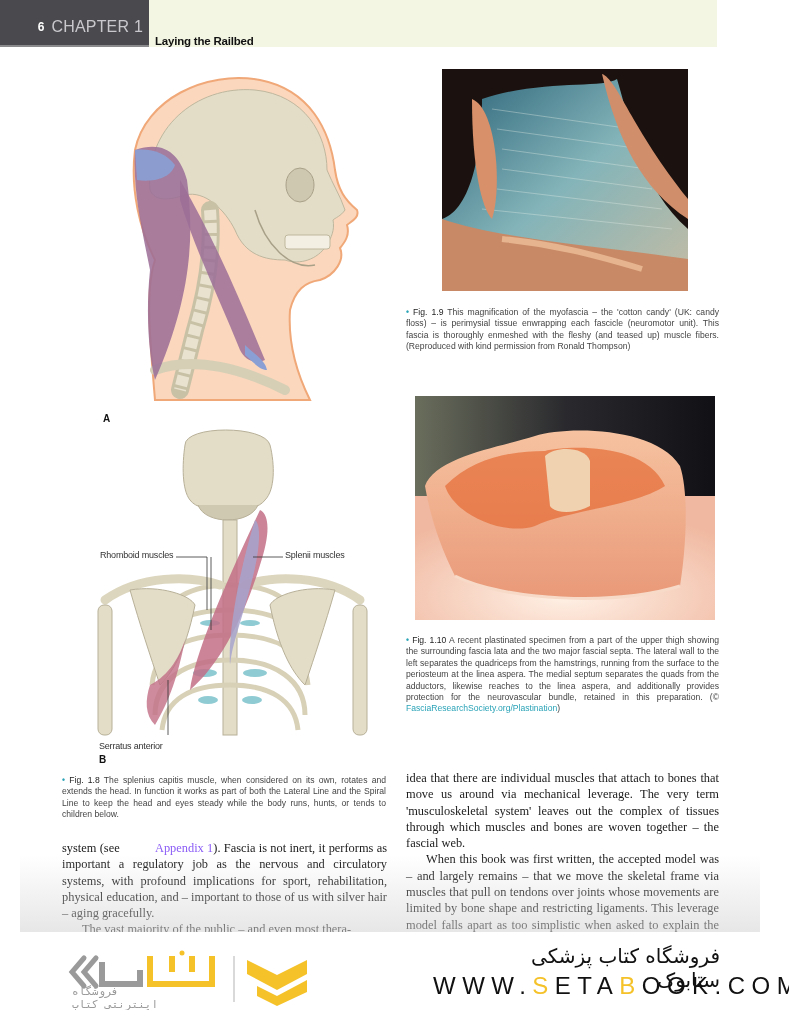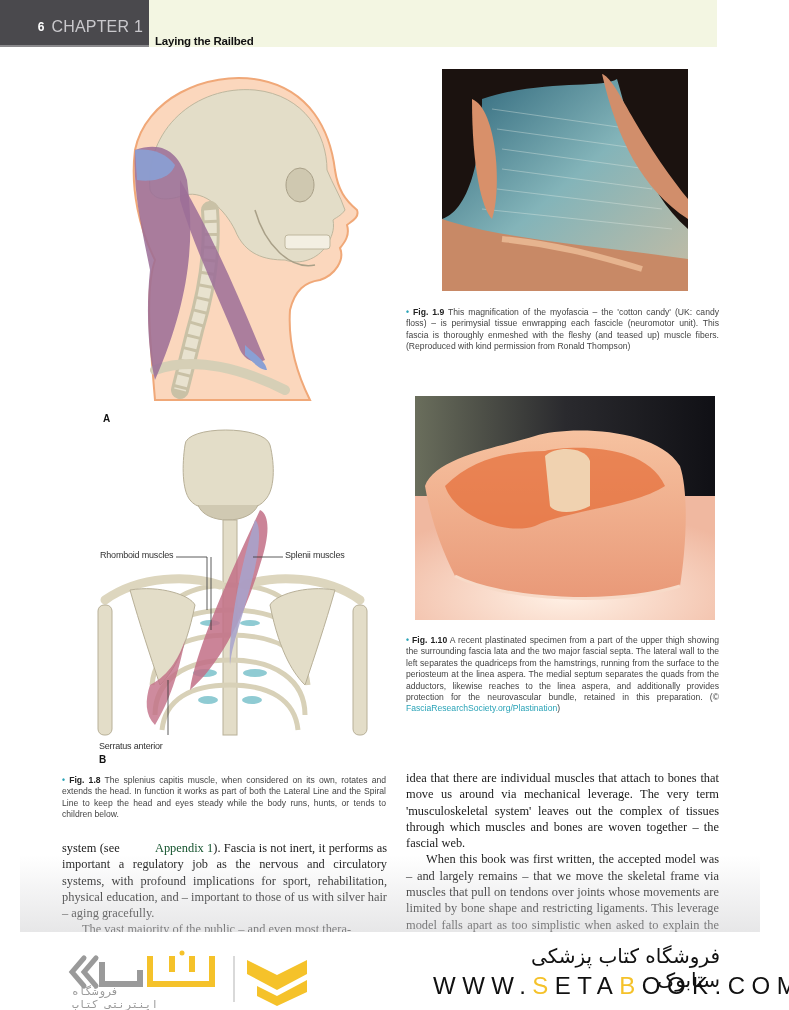--- a/index.html
+++ b/index.html
@@ -17,26 +17,26 @@
   
   .fig { position: absolute; overflow: hidden; }
   .fig svg { display: block; width: 100%; height: 100%; }
 
   .label-sm { position: absolute; font-size: 9px; color: #333; font-family: "Liberation Sans", sans-serif; letter-spacing: -0.2px; }
   .panel-letter { position: absolute; font-size: 10px; font-weight: bold; color: #111; }
 
   
   .caption { position: absolute; font-size: 8.6px; line-height: 11.4px; color: #444; text-align: justify; font-family: "Liberation Sans", sans-serif; }
   .caption .bullet { color: #2aa3b7; font-weight: bold; }
-  .caption .fig-label { font-weight: bold; color: #222; }
+  .caption .fig-label { font-weight: normal; color: #222; }
   .caption .link { color: #2aa3b7; }
 
   
   .body-text { position: absolute; font-family: "Liberation Serif", serif; font-size: 12.4px; line-height: 16.3px; color: #1a1a1a; text-align: justify; }
-  .body-text .link { color: #14532d; margin-left: 32px; }
+  .body-text .link { color: #8b5cf6; margin-left: 32px; }
   .body-text p.indent { text-indent: 20px; }
 
   .fade { position: absolute; left: 20px; top: 855px; width: 740px; height: 78px; background: linear-gradient(to bottom, rgba(255,255,255,0) 0%, rgba(210,210,212,0.55) 100%); pointer-events: none; }
 
   
   .footer { position: absolute; left: 0; top: 932px; width: 789px; height: 78px; background: #fff; }
   .logo { position: absolute; left: 62px; top: 950px; width: 260px; height: 56px; }
   .site-fa { position: absolute; left: 480px; top: 944px; width: 240px; text-align: right; font-size: 20px; color: #111; font-family: "DejaVu Sans", sans-serif; direction: rtl; }
   .site-url { position: absolute; left: 405px; top: 972px; width: 345px; font-size: 24px; letter-spacing: 6.5px; color: #111; font-family: Liberation Sans, sans-serif; margin-left: 28px; }
   .site-url .hl { color: #f5c22a; }

